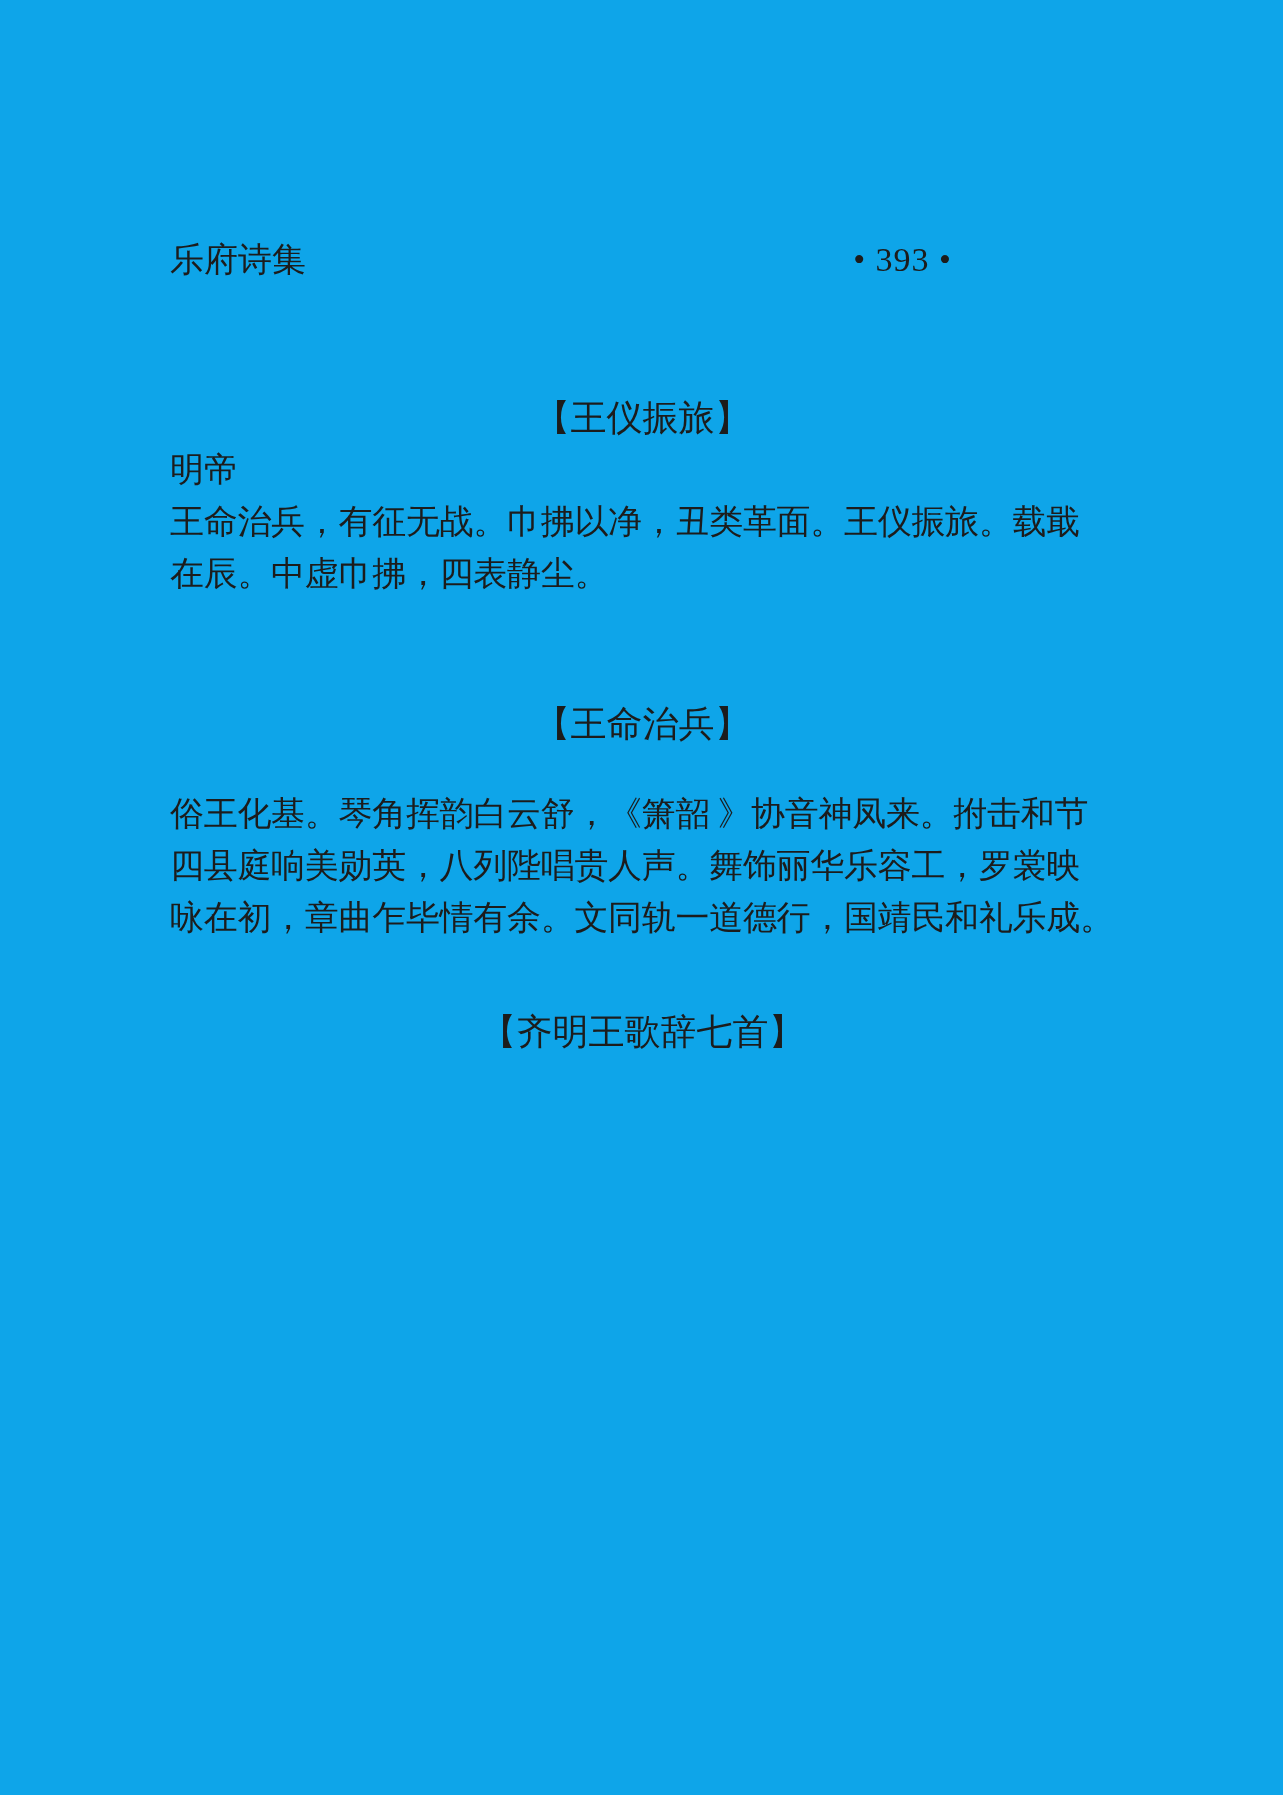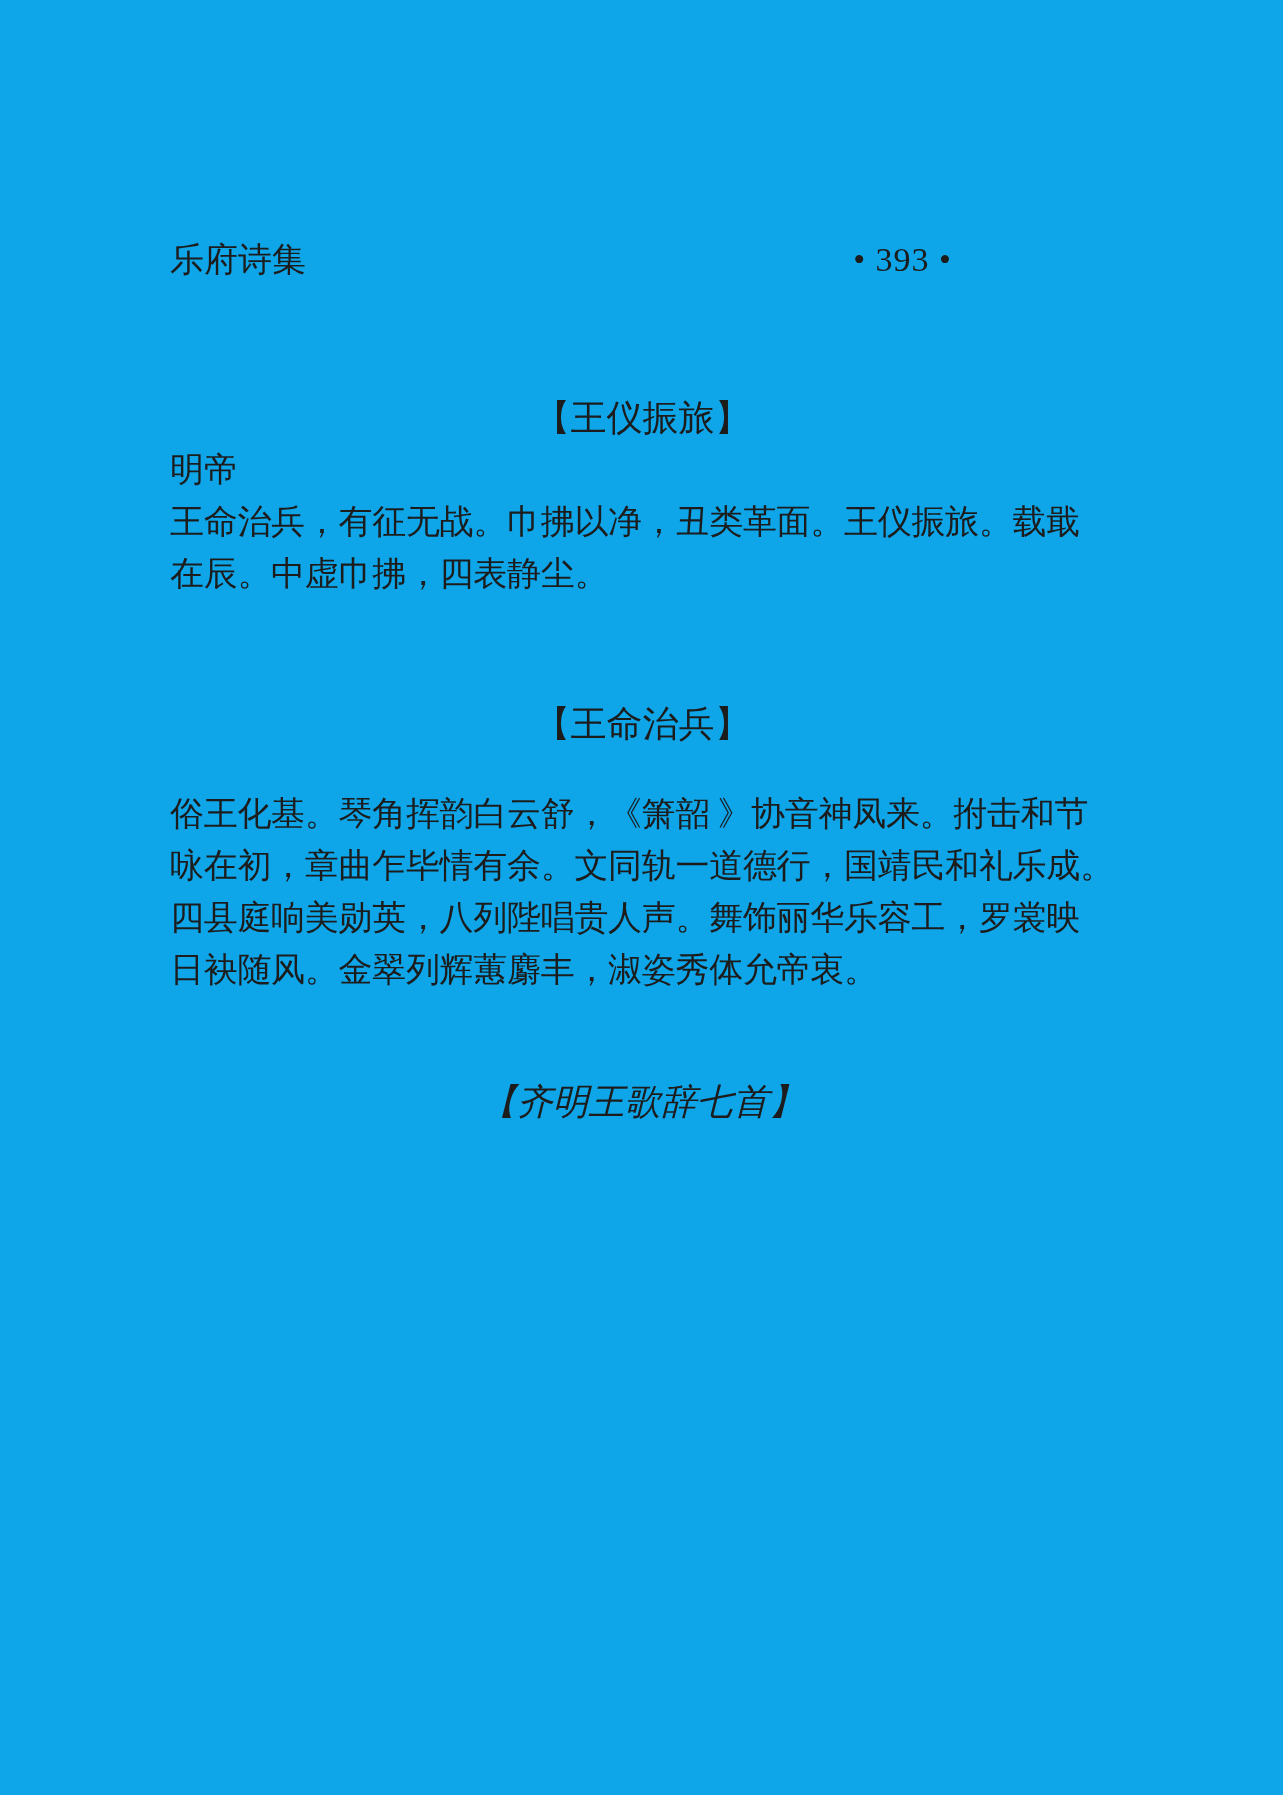--- a/index.html
+++ b/index.html
@@ -36,21 +36,21 @@
     .section-title {
       margin: 0;
       text-align: center;
       font-size: 36px;
       font-weight: normal;
       line-height: 48px;
     }
     .sec-1 .section-title { margin-top: 152px; }
     .sec-2 .section-title { margin-top: 112px; }
     .sec-3 .section-title { margin-top: 100px; }
-    .sec-4 .section-title { margin-top: 82px; font-style: italic; }
+    .sec-4 .section-title { margin-top: 64px; }
     .section-author {
       font-size: 34px;
       line-height: 52px;
       margin-top: 2px;
     }
     .poem-body { margin: 0; }
     .sec-3 .poem-body { margin-top: 40px; }
     .poem-line {
       font-size: 34px;
       line-height: 52px;
@@ -77,23 +77,22 @@
       <div class="poem-body">
         <div class="poem-line">王命治兵，有征无战。巾拂以净，丑类革面。王仪振旅。载戢</div>
         <div class="poem-line">在辰。中虚巾拂，四表静尘。</div>
       </div>
     </section>
 
     <section class="sec-3">
       <h2 class="section-title">【王命治兵】</h2>
       <div class="poem-body">
         <div class="poem-line">俗王化基。琴角挥韵白云舒，《箫韶 》协音神凤来。拊击和节</div>
+        <div class="poem-line">四县庭响美勋英，八列陛唱贵人声。舞饰丽华乐容工，罗裳映</div>
         <div class="poem-line">咏在初，章曲乍毕情有余。文同轨一道德行，国靖民和礼乐成。</div>
-        <div class="poem-line">四县庭响美勋英，八列陛唱贵人声。舞饰丽华乐容工，罗裳映</div>
-        <div class="poem-line">日袂随风。金翠列辉蕙麝丰，淑姿秀体允帝衷。</div>
       </div>
     </section>
 
     <section class="sec-4">
       <h2 class="section-title">【齐明王歌辞七首】</h2>
     </section>
 
   </div>
 </div>
 

